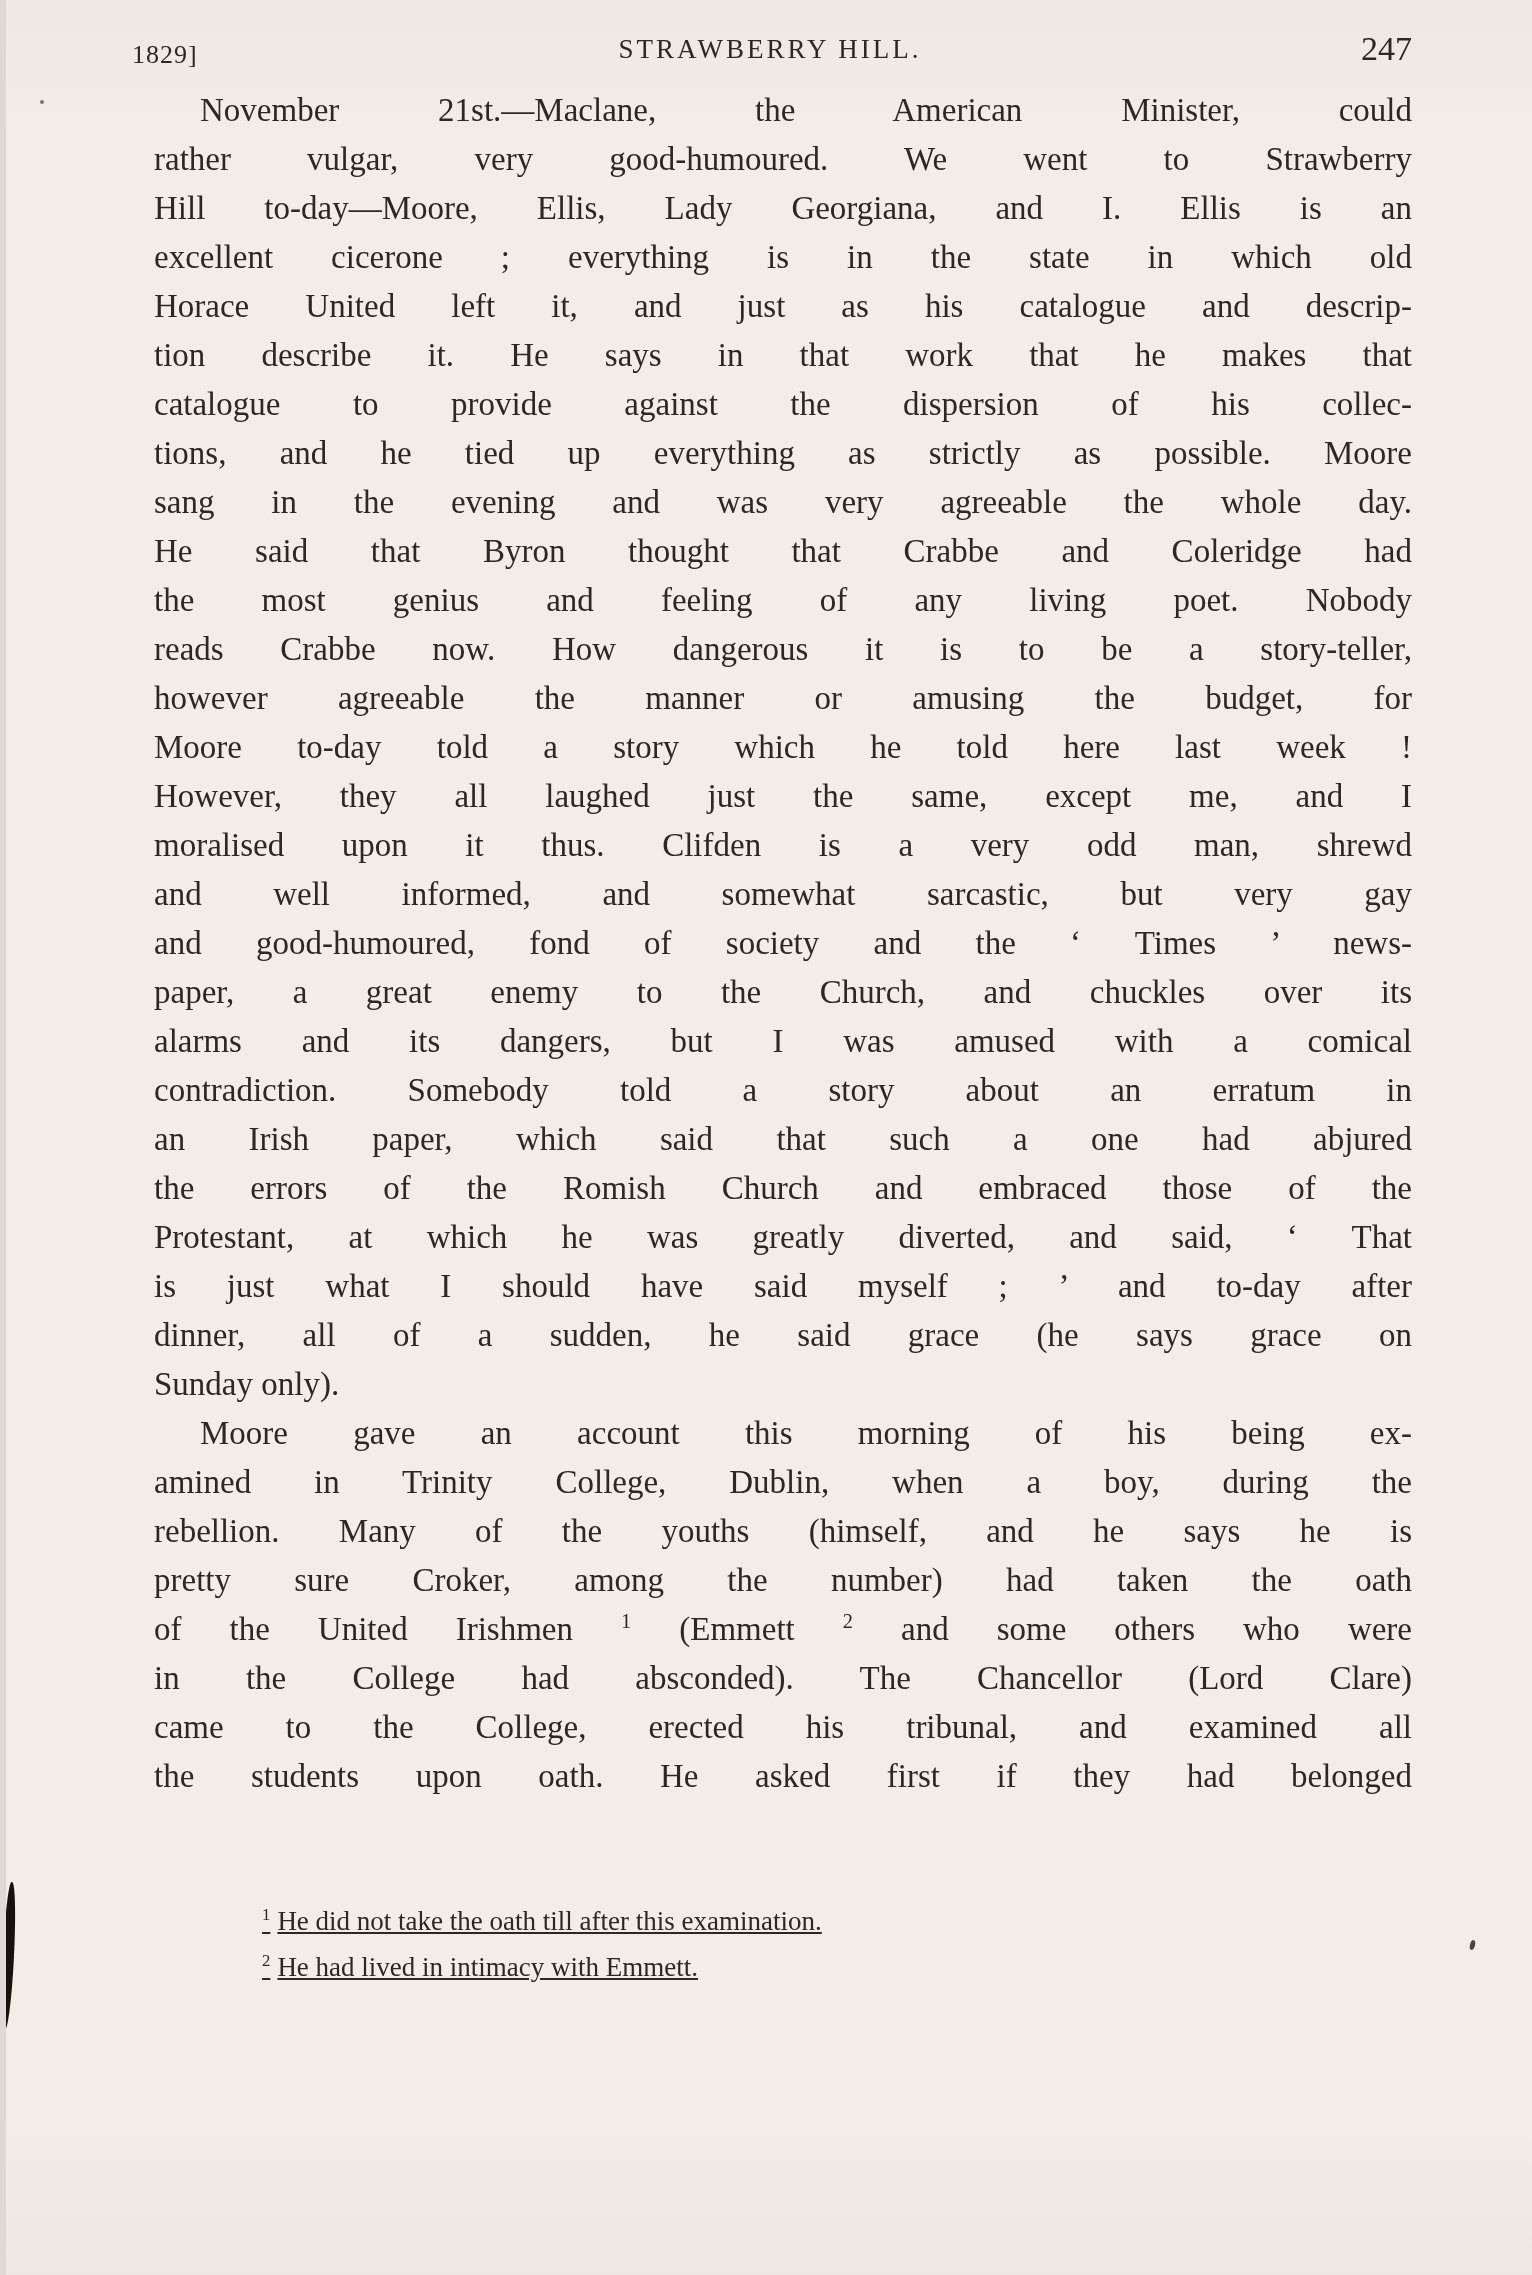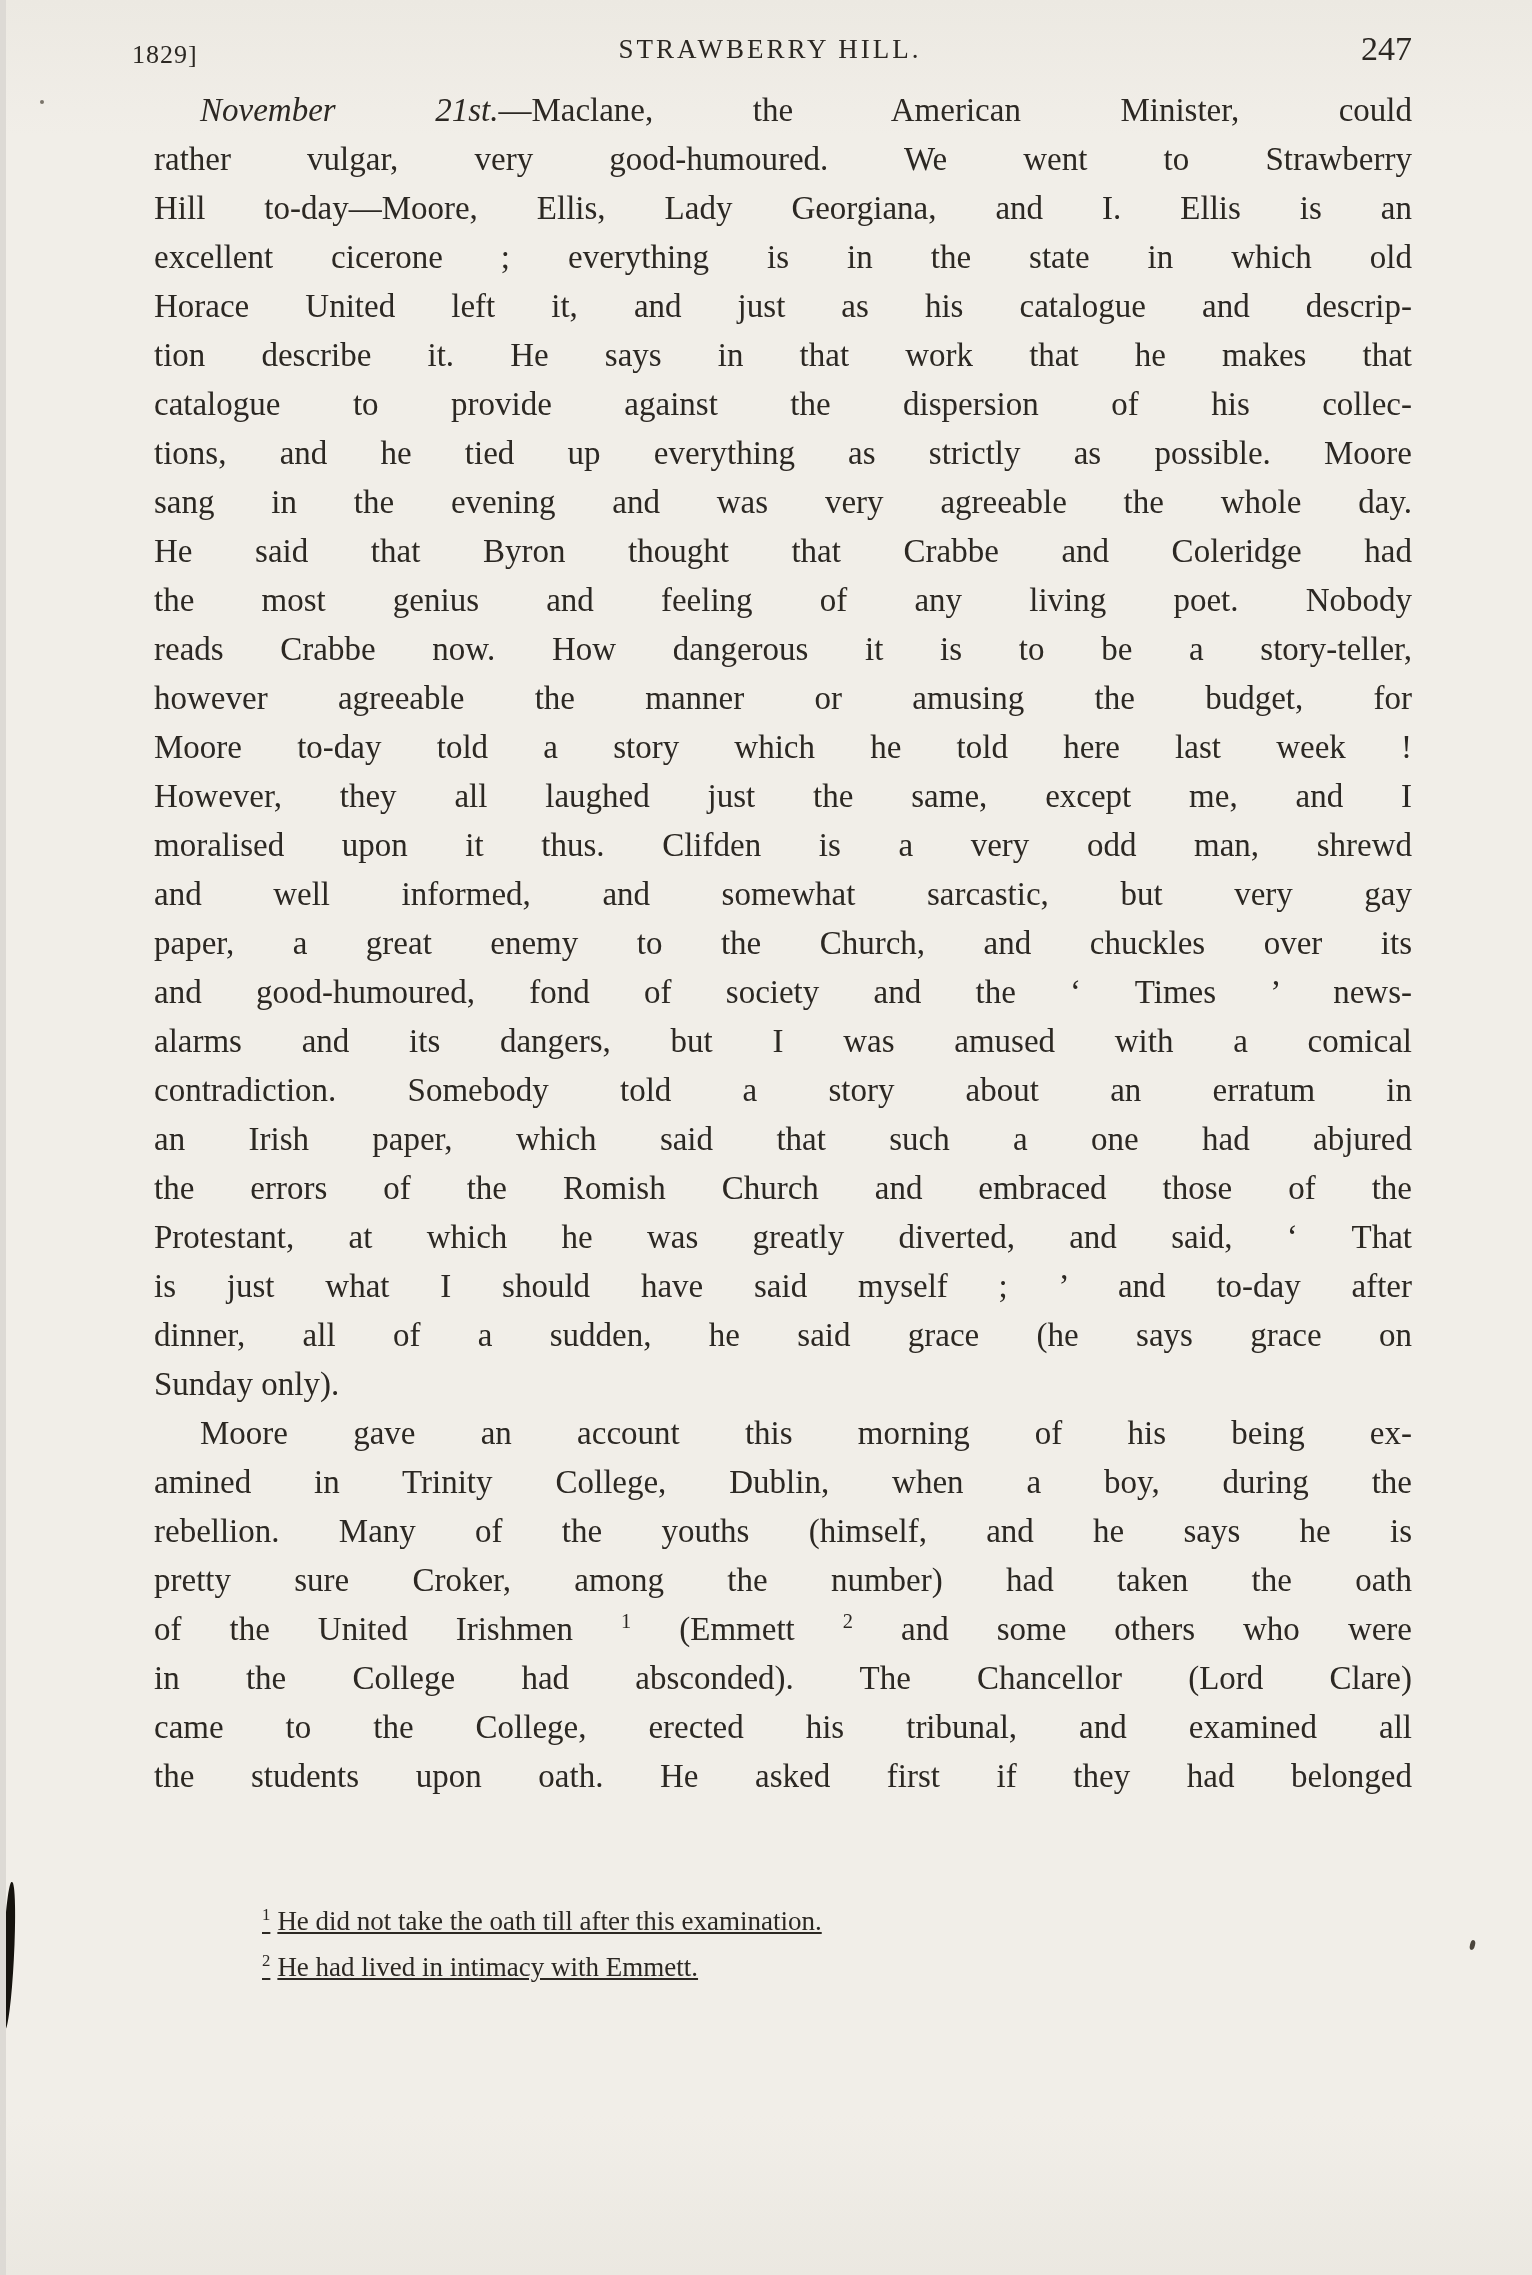--- a/index.html
+++ b/index.html
@@ -24,21 +24,21 @@
     left: 148px;
     top: 86px;
     width: 1258px;
     font-size: 33px;
     line-height: 49px;
   }
   .line { text-align: justify; text-align-last: justify; }
   .line-first { text-indent: 46px; }
   .line-last { text-align-last: left; }
   .paragraph.justify-last .line-last { text-align-last: justify; }
-  .italic { font-style: italic; }
+  .italic { }
   sup, .sup { font-size: 0.62em; vertical-align: super; line-height: 0; }
   .footnotes {
     position: absolute;
     left: 256px;
     top: 1898px;
     width: 1100px;
     font-size: 27px;
     line-height: 46px;
     text-decoration: underline;
   }
@@ -88,22 +88,22 @@
         <div class="line"><span class="plain">tions, and he tied up everything as strictly as possible. Moore</span></div>
         <div class="line"><span class="plain">sang in the evening and was very agreeable the whole day.</span></div>
         <div class="line"><span class="plain">He said that Byron thought that Crabbe and Coleridge had</span></div>
         <div class="line"><span class="plain">the most genius and feeling of any living poet. Nobody</span></div>
         <div class="line"><span class="plain">reads Crabbe now. How dangerous it is to be a story-teller,</span></div>
         <div class="line"><span class="plain">however agreeable the manner or amusing the budget, for</span></div>
         <div class="line"><span class="plain">Moore to-day told a story which he told here last week !</span></div>
         <div class="line"><span class="plain">However, they all laughed just the same, except me, and I</span></div>
         <div class="line"><span class="plain">moralised upon it thus. Clifden is a very odd man, shrewd</span></div>
         <div class="line"><span class="plain">and well informed, and somewhat sarcastic, but very gay</span></div>
+        <div class="line"><span class="plain">and good-humoured, fond of society and the ‘ Times ’ news-</span></div>
         <div class="line"><span class="plain">paper, a great enemy to the Church, and chuckles over its</span></div>
-        <div class="line"><span class="plain">and good-humoured, fond of society and the ‘ Times ’ news-</span></div>
         <div class="line"><span class="plain">alarms and its dangers, but I was amused with a comical</span></div>
         <div class="line"><span class="plain">contradiction. Somebody told a story about an erratum in</span></div>
         <div class="line"><span class="plain">an Irish paper, which said that such a one had abjured</span></div>
         <div class="line"><span class="plain">the errors of the Romish Church and embraced those of the</span></div>
         <div class="line"><span class="plain">Protestant, at which he was greatly diverted, and said, ‘ That</span></div>
         <div class="line"><span class="plain">is just what I should have said myself ; ’ and to-day after</span></div>
         <div class="line"><span class="plain">dinner, all of a sudden, he said grace (he says grace on</span></div>
         <div class="line line-last"><span class="plain">Sunday only).</span></div>
       </section>
     <section class="paragraph justify-last">

